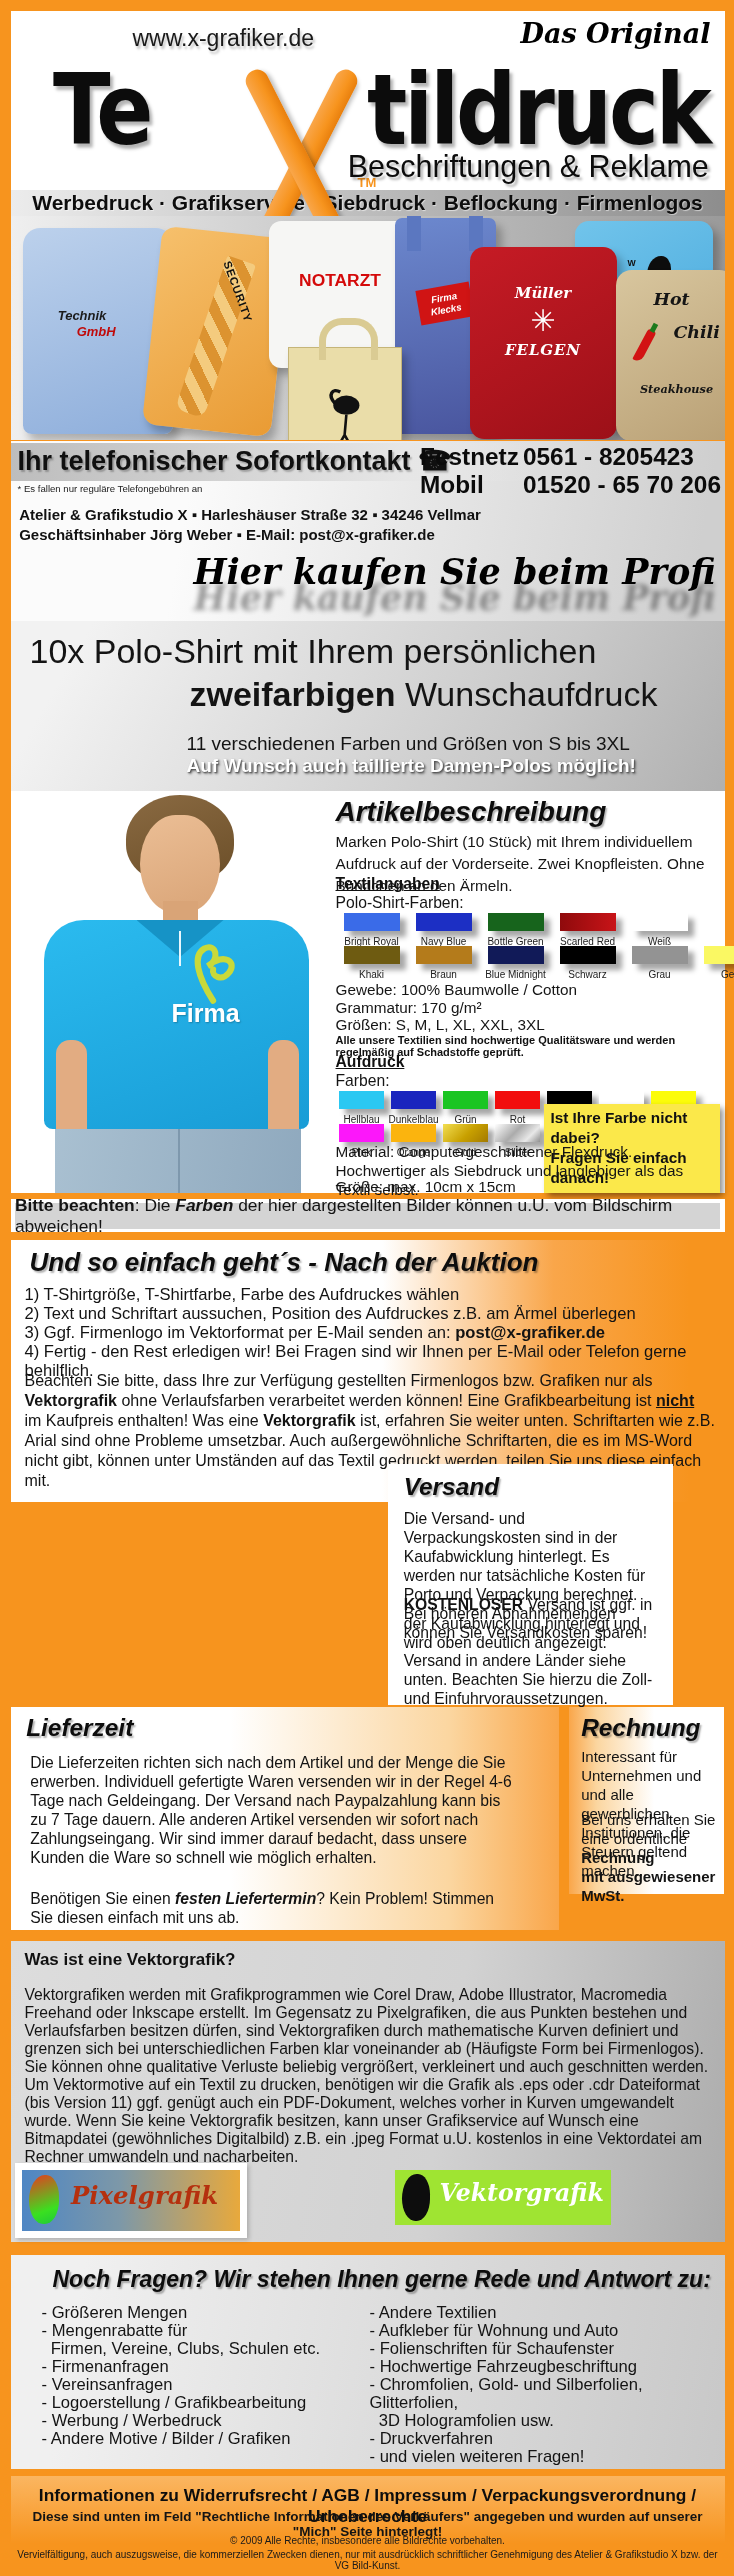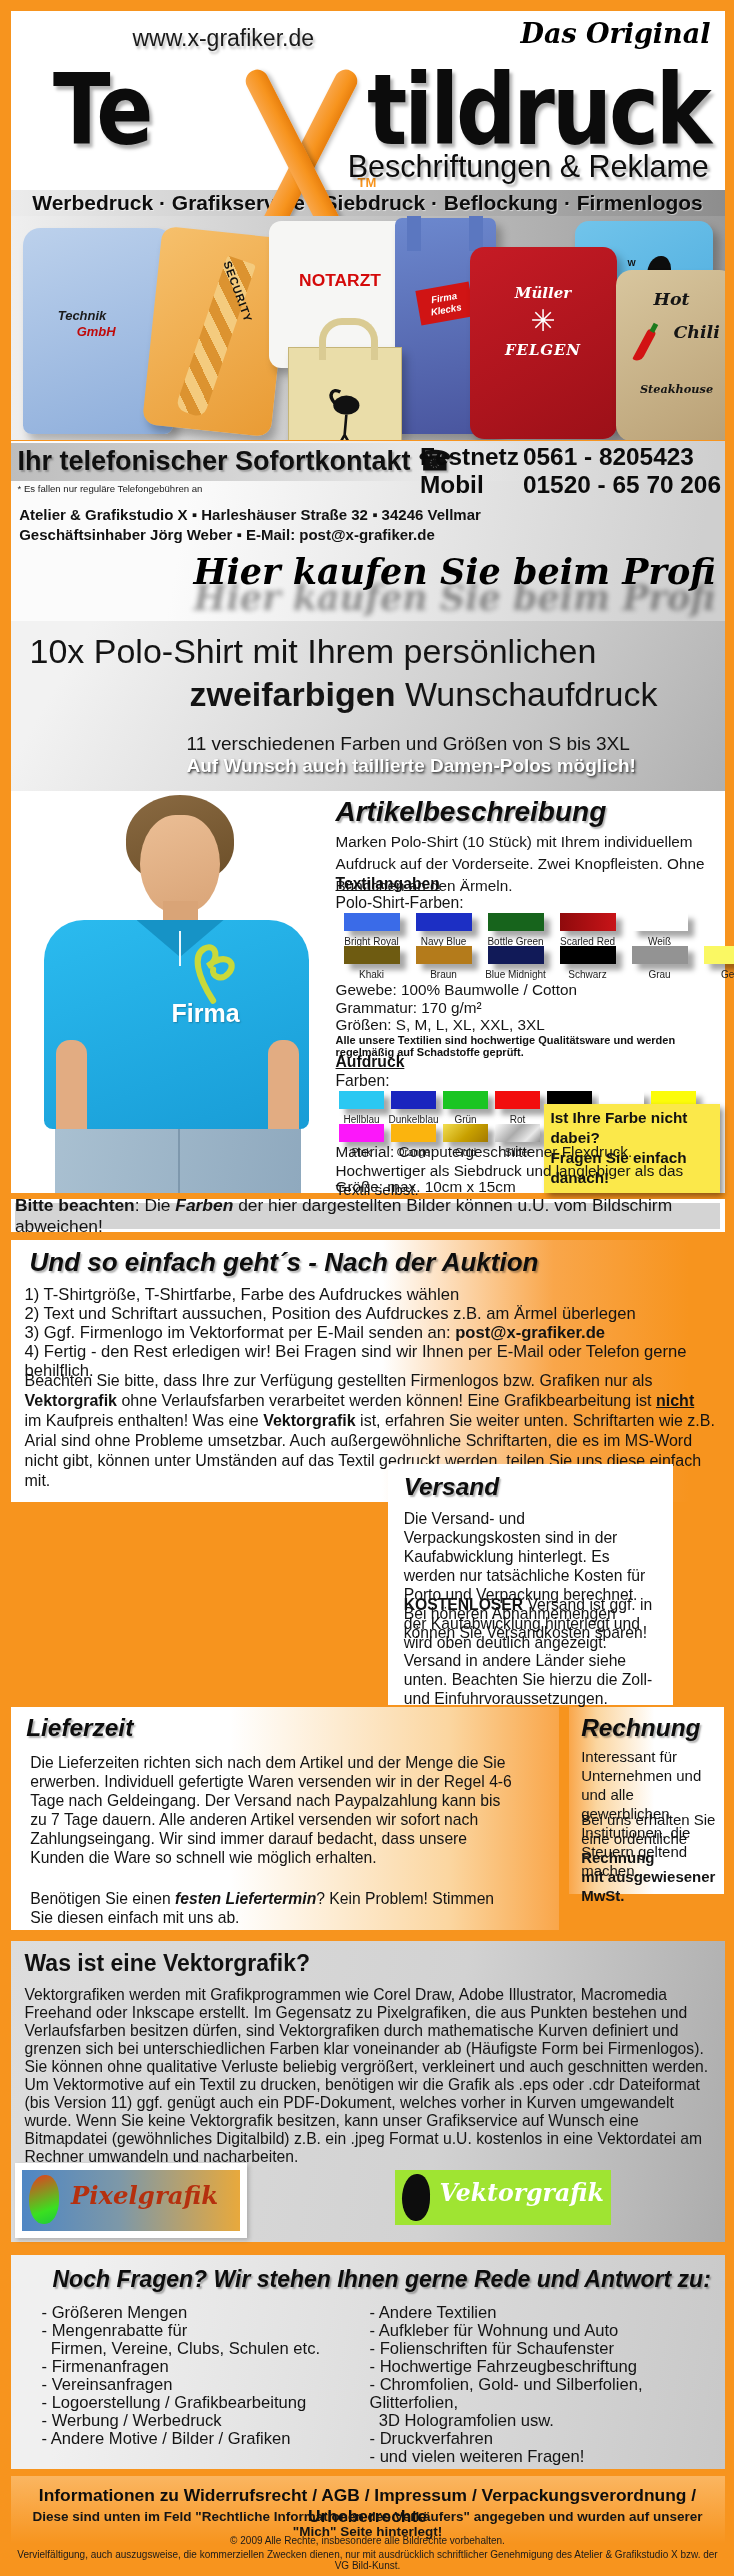--- a/index.html
+++ b/index.html
@@ -176,21 +176,21 @@
   #delivery p{position:absolute;left:15.7px;width:489px;font-size:15.7px;line-height:19px;color:#131313;margin:4px;}
   .del-p1{top:42px;} .del-p2{top:178px;}
   #invoice{position:absolute;left:569px;top:1707px;width:155px;height:187px;
       background:linear-gradient(90deg,#F9A64A 0%,#FBD6A0 18%,#ffffff 55%);}
   #invoice .box-h{position:absolute;left:12.2px;top:7px;}
   #invoice p{position:absolute;left:12.2px;width:138px;font-size:15px;line-height:19px;color:#131313;margin:0;}
   .inv-p1{top:40px;} .inv-p2{top:103px;}
 
   
   #vector{top:1941px;height:301px;background:linear-gradient(100deg,#DDDDDD 0%,#D2D2D2 60%,#ACACAC 100%);}
-  .vec-h{position:absolute;left:14px;top:8.7px;font-size:23px;font-weight:bold;color:#111;}
+  .vec-h{position:absolute;left:14px;top:8.7px;font-size:17px;font-weight:bold;color:#111;}
   .vec-body{position:absolute;left:14px;top:45px;width:689px;font-size:15.7px;line-height:18px;color:#141414;}
   .pix-img{position:absolute;left:4.4px;top:222px;width:218px;height:61px;background:#fff;padding:7px;
       box-shadow:1.7px 1.7px 4.4px rgba(0,0,0,.2);}
   .pix-inner{position:relative;width:100%;height:100%;background:linear-gradient(90deg,#4E86C4,#7D98A8 45%,#E8A93C);}
   .pix-face{position:absolute;left:7px;top:5.2px;width:30px;height:49px;border-radius:55% 45% 50% 50%;
       background:linear-gradient(160deg,#E83A20,#3AE020 70%,#20C83A);}
   .pix-txt{position:absolute;left:49px;top:10.5px;font-family:"DejaVu Serif",serif;font-style:italic;
       font-weight:bold;font-size:24.4px;color:#B5300E;}
   .vek-img{position:absolute;left:384px;top:229px;width:216px;height:55px;background:#9FE432;}
   .vek-face{position:absolute;left:7px;top:3.5px;width:28px;height:47px;border-radius:55% 45% 50% 50%;background:#0d0d0d;}

